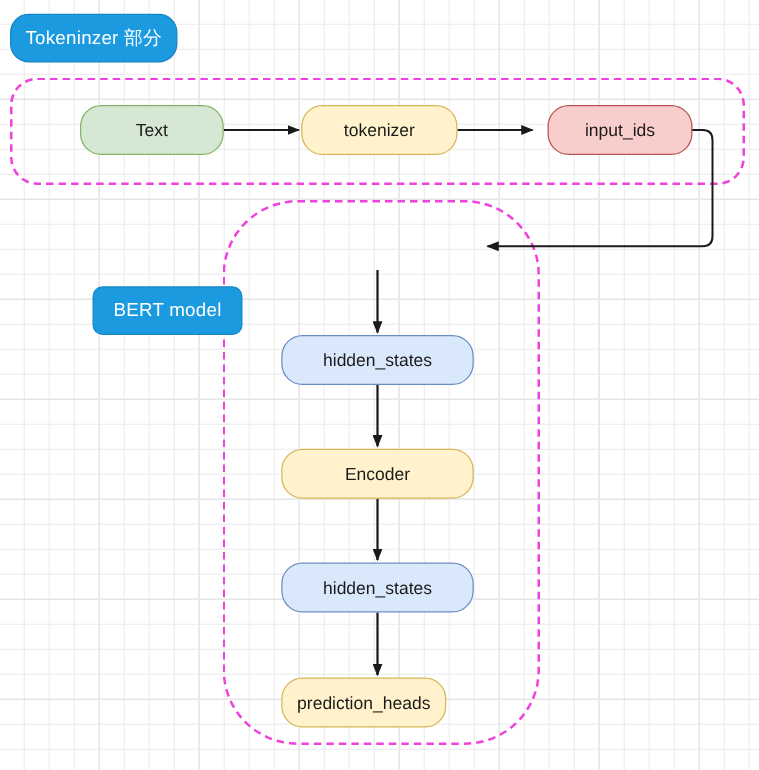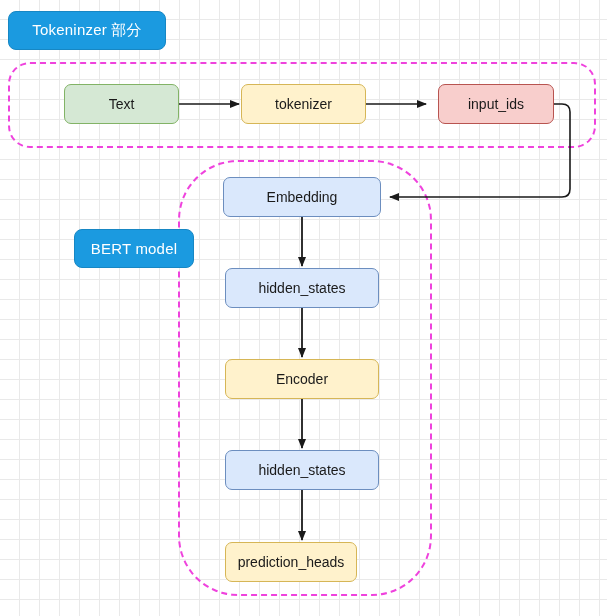--- a/index.html
+++ b/index.html
@@ -41,21 +41,21 @@
     align-items: center;
     justify-content: center;
     font-size: 15px;
     letter-spacing: 0.2px;
     white-space: nowrap;
   }
 
   .node {
     position: absolute;
     box-sizing: border-box;
-    border-radius: 7px;
+    border-radius: 17px;
     border-width: 1.5px;
     border-style: solid;
     display: flex;
     align-items: center;
     justify-content: center;
     font-size: 14px;
     color: #1a1a1a;
     white-space: nowrap;
   }
   .node.green  { background: #d5e8d4; border-color: #82b366; }
@@ -96,31 +96,30 @@
 
     <line x1="302" y1="216" x2="302" y2="266" stroke="#1a1a1a" stroke-width="1.8" marker-end="url(#arrowhead)"></line>
 
     <line x1="302" y1="308" x2="302" y2="357" stroke="#1a1a1a" stroke-width="1.8" marker-end="url(#arrowhead)"></line>
 
     <line x1="302" y1="399" x2="302" y2="448" stroke="#1a1a1a" stroke-width="1.8" marker-end="url(#arrowhead)"></line>
 
     <line x1="302" y1="490" x2="302" y2="540" stroke="#1a1a1a" stroke-width="1.8" marker-end="url(#arrowhead)"></line>
   </svg>
 
-  <div class="badge" style="left:8px; top:11px; width:158px; height:39px;">Tokeninzer 部分</div>
+  <div class="badge" style="left:8px; top:11px; width:134px; height:39px;border-radius:15px;">Tokeninzer 部分</div>
 
   <div class="badge" style="left:74px; top:229px; width:120px; height:39px;">BERT model</div>
 
   <div class="node green" style="left:64px; top:84px; width:115px; height:40px;">Text</div>
 
   <div class="node yellow" style="left:241px; top:84px; width:125px; height:40px;">tokenizer</div>
 
   <div class="node red" style="left:428px; top:84px; width:116px; height:40px;">input_ids</div>
 
-  <div class="node blue" style="left:223px; top:177px; width:158px; height:40px;">Embedding</div>
 
   <div class="node blue" style="left:225px; top:268px; width:154px; height:40px;">hidden_states</div>
 
   <div class="node yellow" style="left:225px; top:359px; width:154px; height:40px;">Encoder</div>
 
   <div class="node blue" style="left:225px; top:450px; width:154px; height:40px;">hidden_states</div>
 
   <div class="node yellow" style="left:225px; top:542px; width:132px; height:40px;">prediction_heads</div>
 
 </div>

